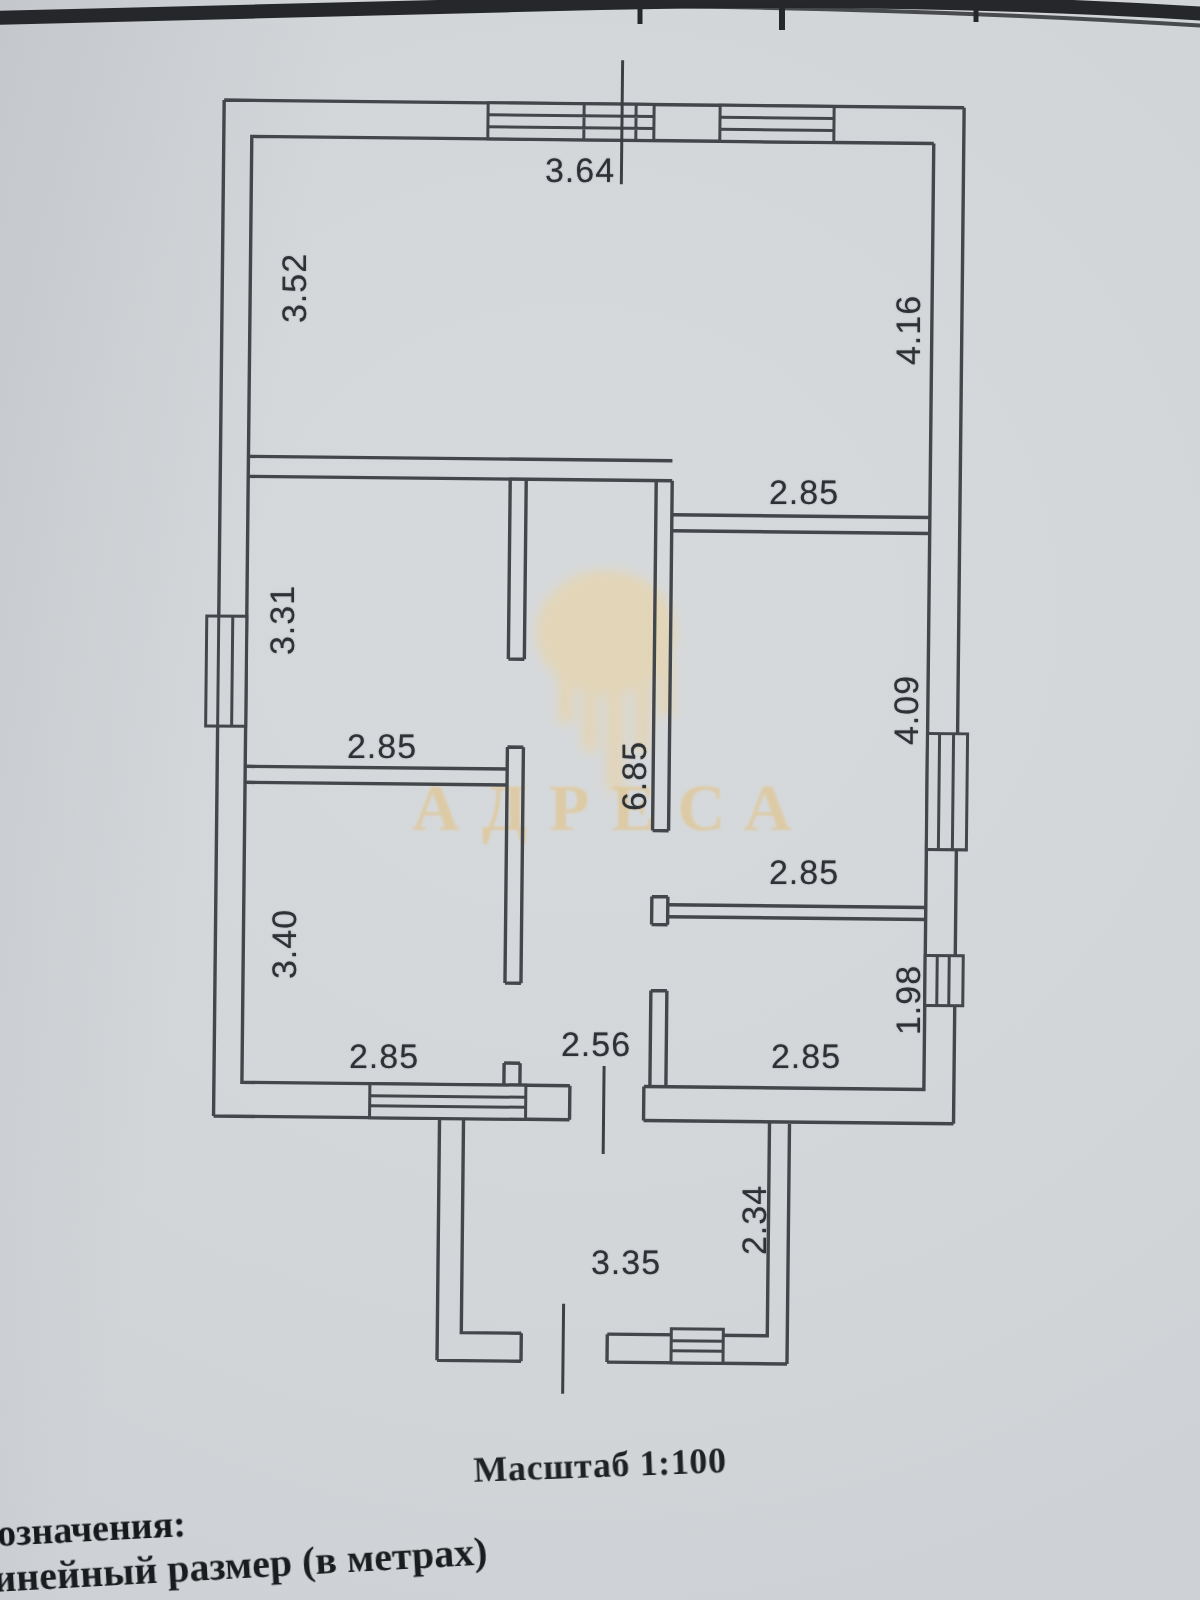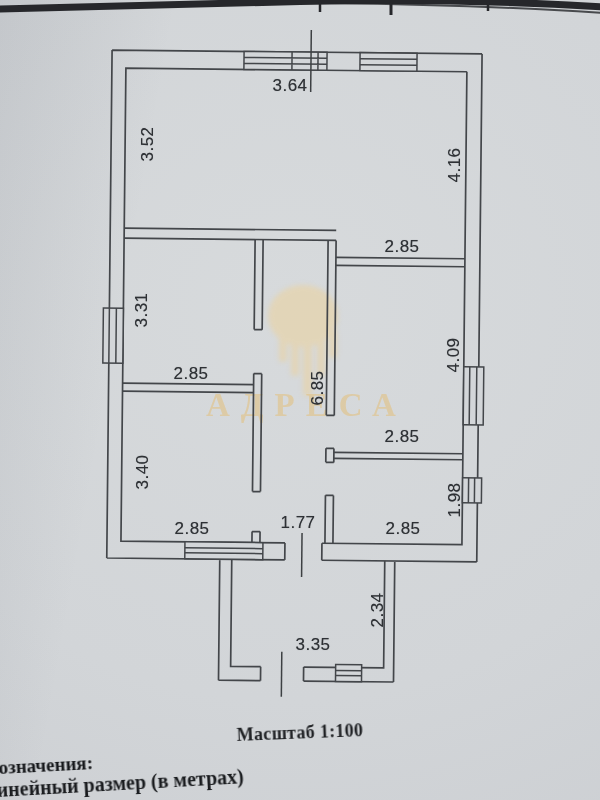--- a/index.html
+++ b/index.html
@@ -152,23 +152,23 @@
   <span class="dim rot" style="left:148px;top:144px">3.52</span>
   <span class="dim rot" style="left:455px;top:165px">4.16</span>
   <span class="dim" style="left:402px;top:247px">2.85</span>
   <span class="dim rot" style="left:142px;top:310px">3.31</span>
   <span class="dim" style="left:191px;top:374px">2.85</span>
   <span class="dim rot" style="left:318px;top:388px">6.85</span>
   <span class="dim rot" style="left:454px;top:355px">4.09</span>
   <span class="dim" style="left:402px;top:437px">2.85</span>
   <span class="dim rot" style="left:143px;top:472px">3.40</span>
   <span class="dim" style="left:192px;top:529px">2.85</span>
-  <span class="dim" style="left:298px;top:523px">1.77</span>
+  <span class="dim" style="left:298px;top:523px">2.56</span>
   <span class="dim rot" style="left:455px;top:500px">1.98</span>
   <span class="dim" style="left:403px;top:529px">2.85</span>
   <span class="dim rot" style="left:378px;top:610px">2.34</span>
-  <span class="dim" style="left:313px;top:645px">3.35</span>
+  <span class="dim" style="left:313px;top:632px">3.35</span>
 
   <div class="scale-text">Масштаб 1:100</div>
   <div class="legend-heading">означения:</div>
   <div class="legend-item">инейный размер (в метрах)</div>
 
 </div>
 
 </body></html>

